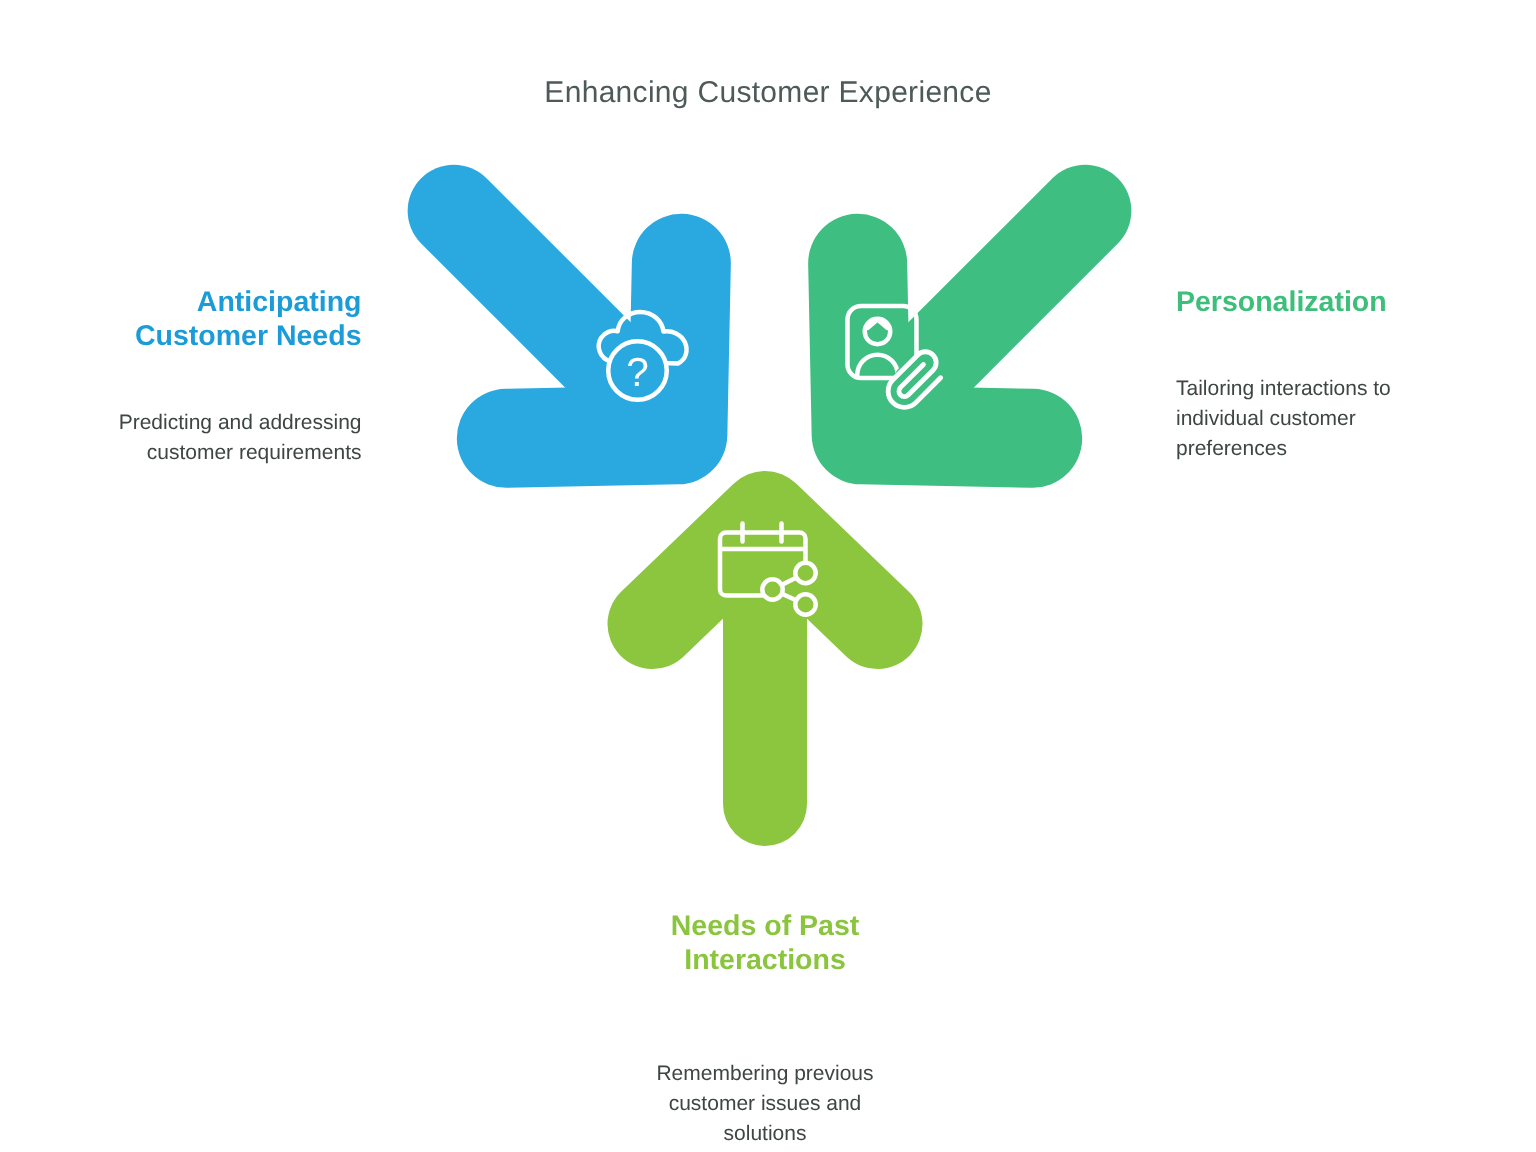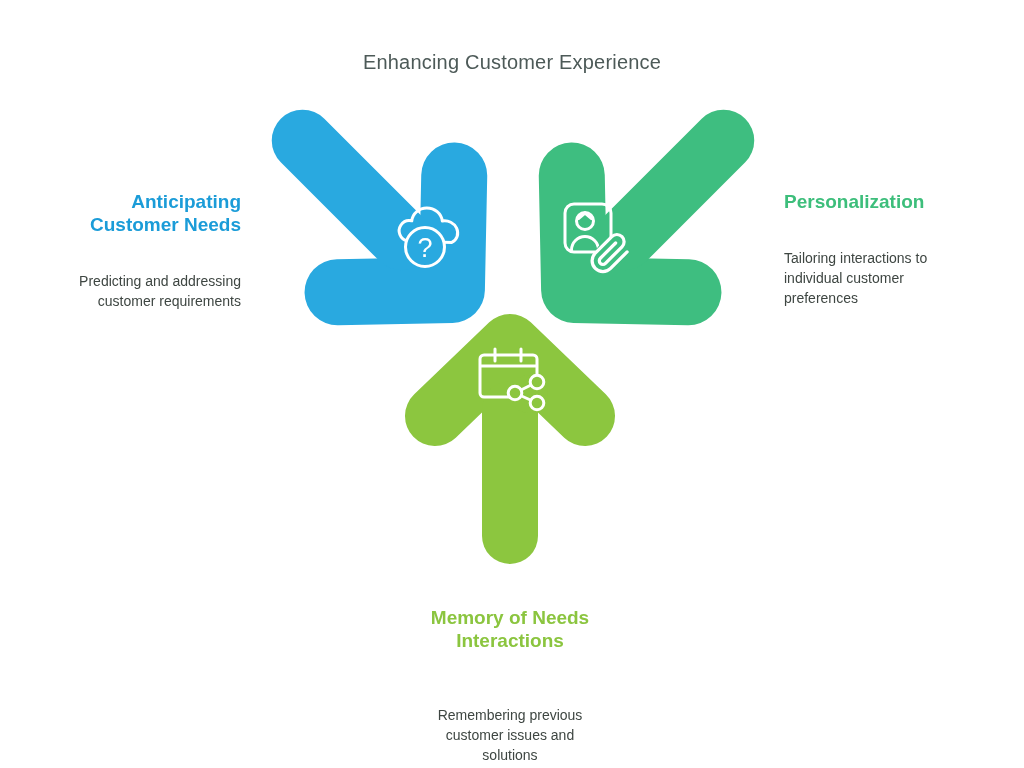--- a/index.html
+++ b/index.html
@@ -97,20 +97,20 @@
   </div>
 
   <div class="tb tb-left">
     <div class="hd hd-blue">Anticipating
 Customer Needs</div>
     <div class="desc">Predicting and addressing
 customer requirements</div>
   </div>
 
   <div class="tb tb-bottom">
-    <div class="hd hd-lime">Memory of Needs
+    <div class="hd hd-lime">Needs of Past
 Interactions</div>
     <div class="desc">Remembering previous
 customer issues and
 solutions</div>
   </div>
 
 </div>
 
 </body></html>

